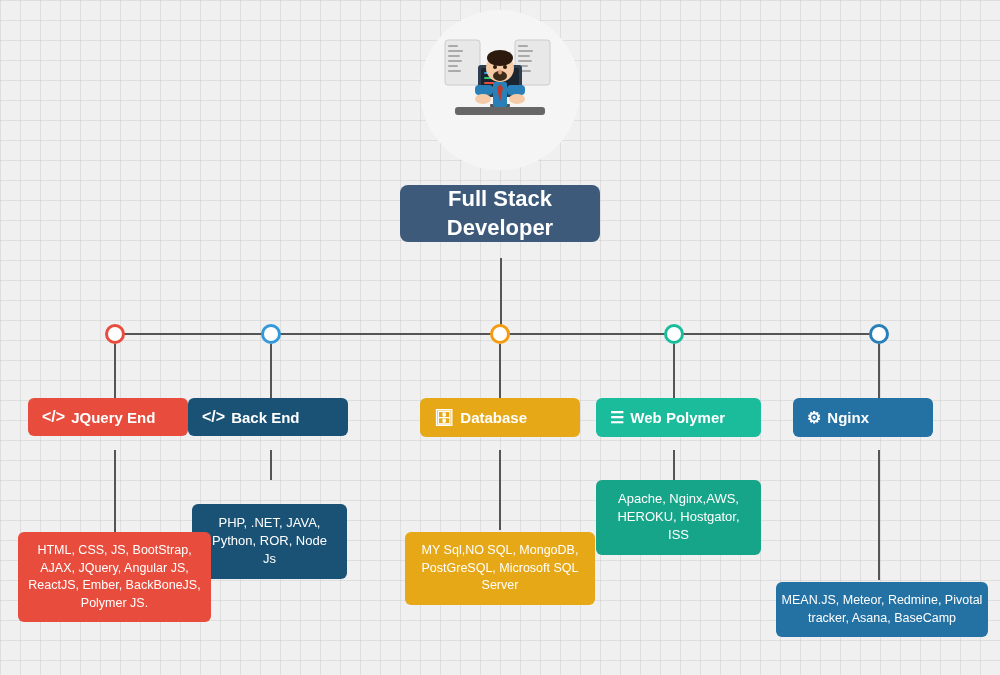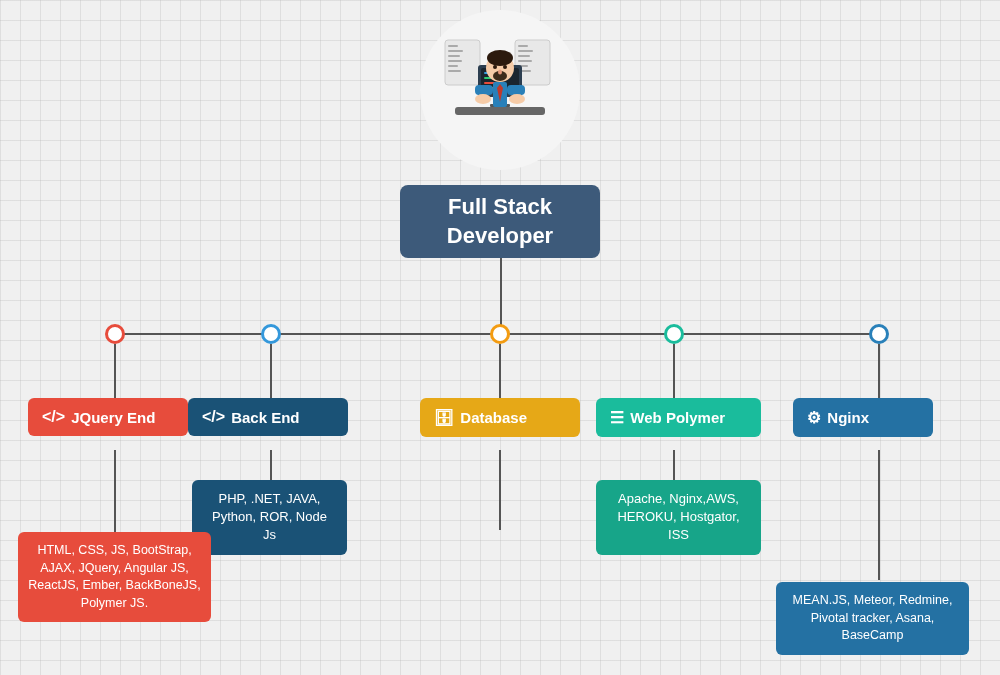--- a/index.html
+++ b/index.html
@@ -51,21 +51,21 @@
       height: 140px;
     }
 
     
     .main-title {
       background: #3d5a7a;
       color: white;
       font-size: 22px;
       font-weight: bold;
       text-align: center;
-      padding: 8px 30px;
+      padding: 0 30px;
       border-radius: 8px;
       position: absolute;
       top: 185px;
       left: 50%;
       transform: translateX(-50%);
       width: 200px;
       line-height: 1.3;
       z-index: 10;
     }
 
@@ -192,21 +192,21 @@
       font-size: 13px;
       text-align: center;
       padding: 10px 12px;
       line-height: 1.4;
       z-index: 10;
     }
 
     .detail-box-upper.backend-tech {
       background: #1a5276;
       left: 192px;
-      top: 480px;
+      top: 504px;
       width: 155px;
     }
 
     .detail-box-upper.webserver-tech {
       background: #17a589;
       left: 596px;
       top: 480px;
       width: 165px;
     }
 
@@ -245,21 +245,21 @@
       background: #e6a817;
       left: 405px;
       top: 532px;
       width: 190px;
     }
 
     .detail-box-lower.other-tech {
       background: #2471a3;
       left: 776px;
       top: 582px;
-      width: 193px;
+      width: 212px;
     }
   </style>
 </head>
 <body>
 
 <div class="diagram-container">
 
   <div class="developer-figure">
     <div class="figure-circle">
 
@@ -377,20 +377,25 @@
   <div class="vert-detail2 col1"></div>
   <div class="vert-detail2 col3"></div>
   <div class="vert-detail2 col5"></div>
 
   <div class="detail-box-lower frontend-tech">
     <span>HTML, CSS, JS, BootStrap, AJAX,
 JQuery,  Angular JS, ReactJS,
 Ember, BackBoneJS, Polymer JS.</span>
   </div>
 
+  <div class="detail-box-lower database-tech">
+    <span>MY Sql,NO SQL,
+MongoDB, PostGreSQL,
+Microsoft SQL Server</span>
+  </div>
 
   <div class="detail-box-lower other-tech">
     <span>MEAN.JS, Meteor,
 Redmine, Pivotal tracker,
 Asana, BaseCamp</span>
   </div>
 
 </div>
 
 </body></html>

